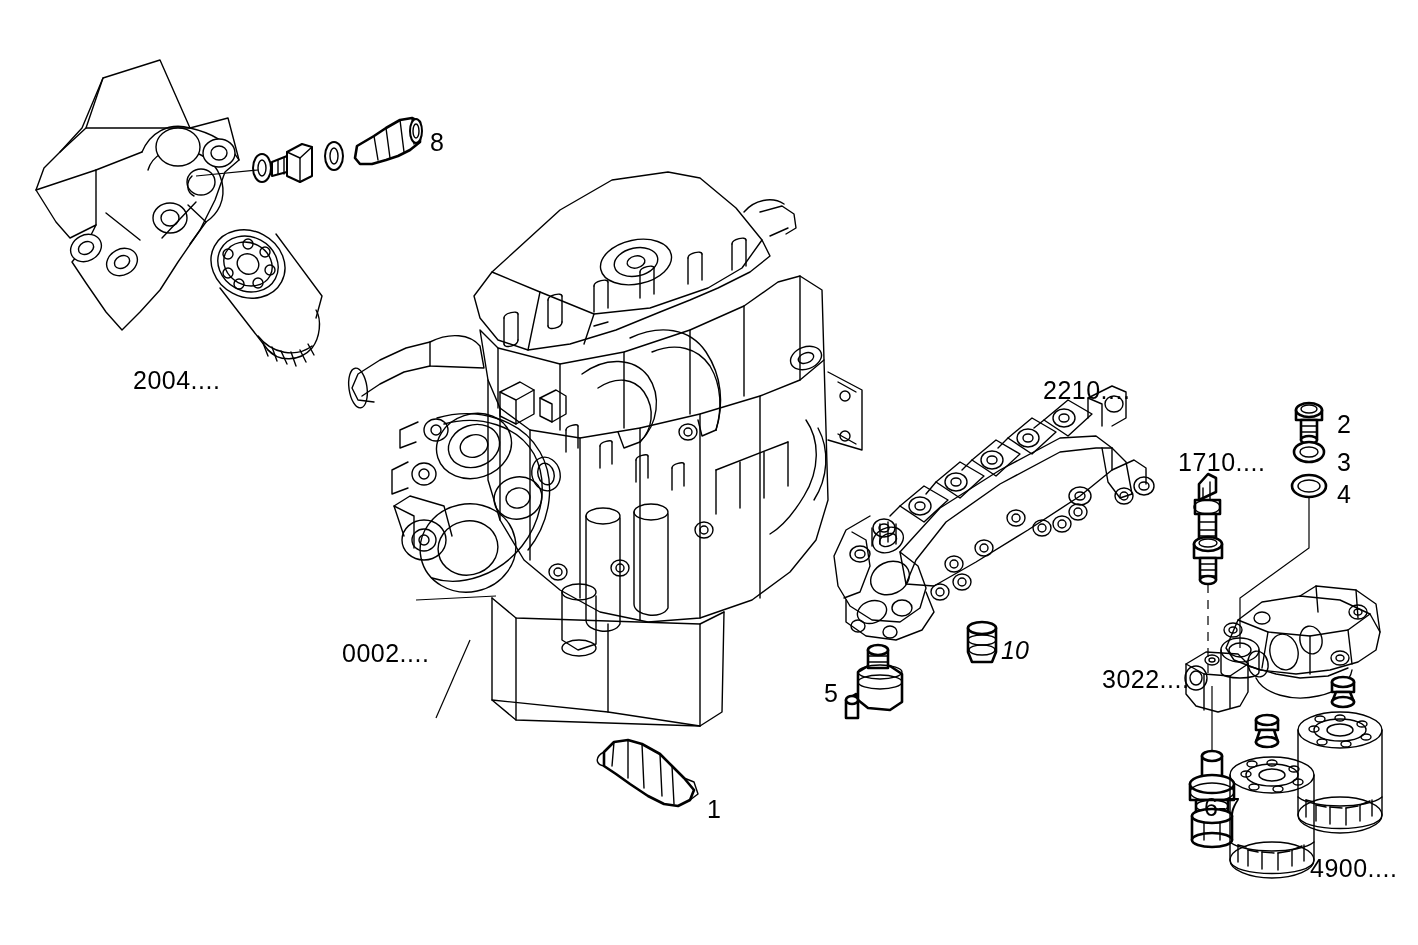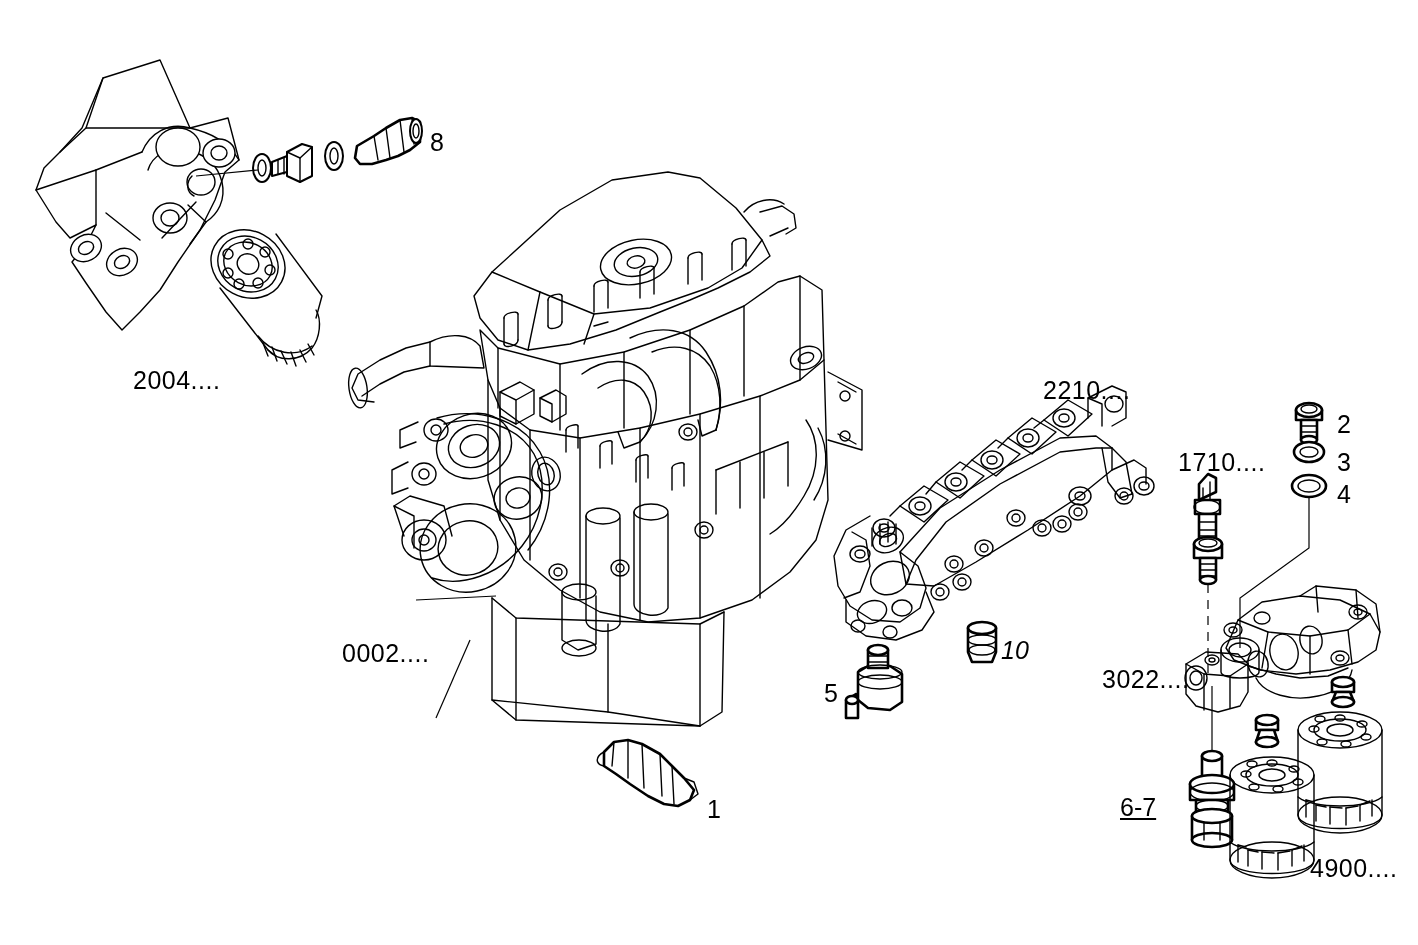--- a/index.html
+++ b/index.html
@@ -595,15 +595,15 @@
   <div class="lbl lbl-group" style="left:1102px; top:667px;">3022....</div>
   <div class="lbl lbl-group" style="left:1310px; top:856px;">4900....</div>
 
   <div class="lbl lbl-item" style="left:430px; top:130px;">8</div>
   <div class="lbl lbl-item" style="left:1337px; top:412px;">2</div>
   <div class="lbl lbl-item" style="left:1337px; top:450px;">3</div>
   <div class="lbl lbl-item" style="left:1337px; top:482px;">4</div>
   <div class="lbl lbl-item" style="left:1001px; top:638px;font-style:italic;">10</div>
   <div class="lbl lbl-item" style="left:824px; top:681px;">5</div>
   <div class="lbl lbl-item" style="left:707px; top:797px;">1</div>
-  <div class="lbl lbl-item" style="left:1120px; top:795px;text-decoration:underline;">6-7</div>
+  <div class="lbl lbl-item" style="left:1204px; top:795px;">6-7</div>
 
 </div>
 
 </body></html>

